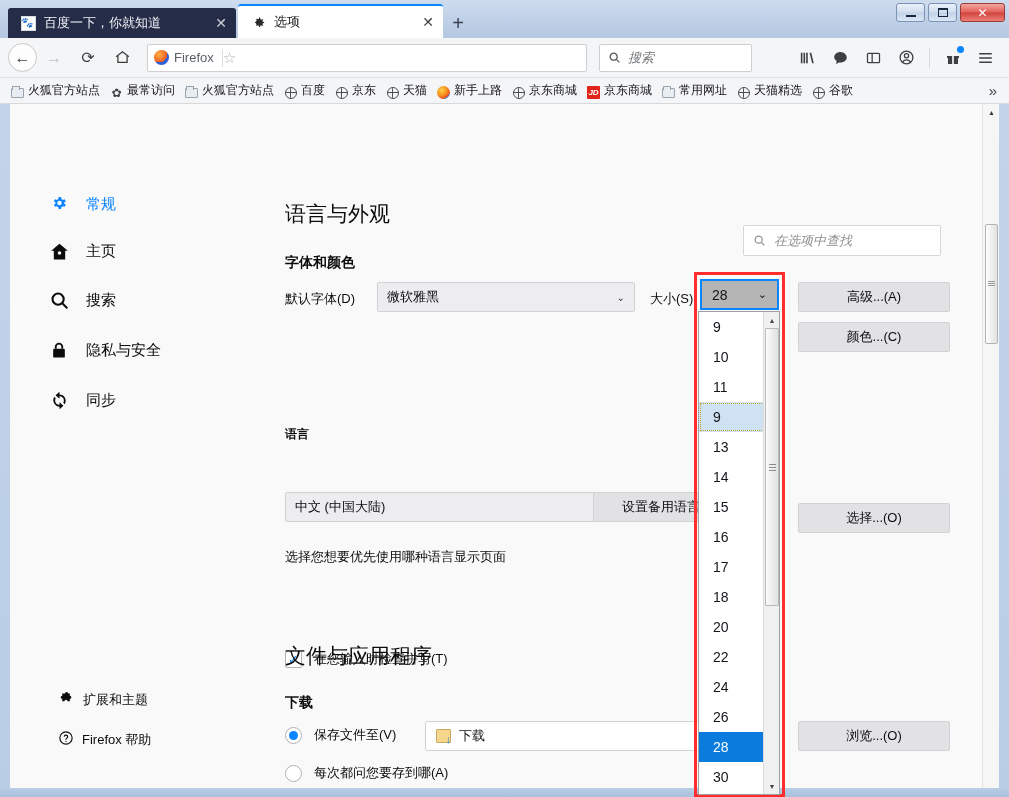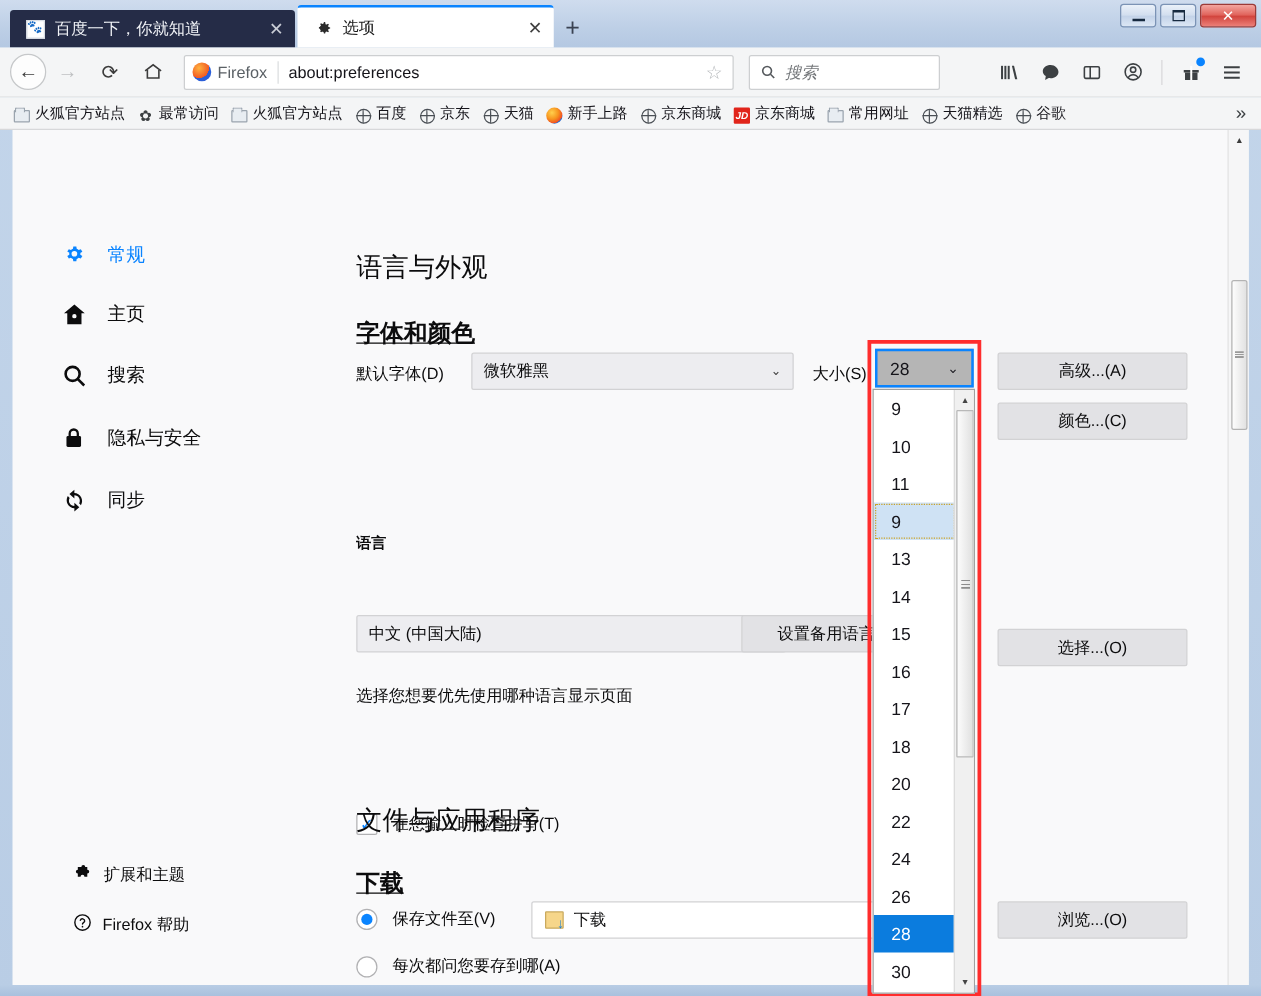--- a/index.html
+++ b/index.html
@@ -237,21 +237,21 @@
   .side-ico { width: 22px; display:flex; align-items:center; justify-content:center; }
   .side-foot {
     position: absolute; left: 48px; display: flex; align-items: center; gap: 8px;
     font-size: 13px; color: #0c0c0d;
   }
 
   
   .main { position: absolute; left: 265px; top: 0; width: 710px; height: 684px; }
   .h1 { font-size: 21px; color: #0c0c0d; font-weight: normal; }
   .h2 { font-size: 12px; color: #0c0c0d; font-weight: bold; }
-  .h3 { font-size: 19px; color: #0c0c0d; font-weight: bold; text-decoration: underline; }
+  .h3 { font-size: 14px; color: #0c0c0d; font-weight: bold; }
   .txt { font-size: 13px; color: #0c0c0d; }
 
   .select {
     height: 30px; background: #ededf0; border: 1px solid #d2d2d4; border-radius: 2px;
     display: flex; align-items: center; padding: 0 9px;
     font-size: 13px; color: #0c0c0d;
   }
   .select .caret { margin-left: auto; font-size: 10px; color: #3c3c3c; }
   .btn {
     height: 30px; background: #e2e2e5; border: 1px solid #d2d2d4; border-radius: 2px;
@@ -389,21 +389,20 @@
         <path d="M3 11l9-7 9 7"></path>
           <path d="M5.5 10v9h13v-9"></path>
       </svg>
     </div>
 
     <div class="urlbar">
       <span class="url-brand">
         <span class="ffox-logo"></span>
         <span>Firefox</span>
       </span>
-      <span class="url-text">about:preferences</span>
       <span class="url-star">☆</span>
     </div>
 
     <div class="searchbar">
       <svg width="13" height="13" viewBox="0 0 24 24" fill="none" stroke="#55595d" stroke-width="2.4">
         <circle cx="10.5" cy="10.5" r="6.5"></circle>
           <path d="M15.5 15.5L21 21"></path>
       </svg>
       <span>搜索</span>
     </div>
@@ -528,20 +527,27 @@
 
   <div class="content">
 
     <div class="content-scroll-track">
       <div class="cs-arrow">▲</div>
       <div class="cs-thumb">
           <i class="cs-grip"></i>
         </div>
     </div>
 
+    <div class="opt-search">
+      <svg width="13" height="13" viewBox="0 0 24 24" fill="none" stroke="#8f9194" stroke-width="2.3">
+        <circle cx="10.5" cy="10.5" r="6.5"></circle>
+          <path d="M15.5 15.5L21 21"></path>
+      </svg>
+      <span>在选项中查找</span>
+    </div>
 
     <div class="sidebar">
 
       <div class="side-item active" style="top:82px">
         <span class="side-ico">
           <svg width="21" height="21" viewBox="0 0 24 24" fill="#0a84ff">
             <path d="M19.4 13.3l1.9-1.1-1.4-2.4-2 .8c-.5-.5-1.1-.9-1.8-1.2l-.3-2.1h-2.8l-.3 2.1c-.7.3-1.3.7-1.8 1.2l-2-.8L7.5 12l1.9 1.1c-.1.3-.1.6-.1.9s0 .6.1.9L7.5 16l1.4 2.4 2-.8c.5.5 1.1.9 1.8 1.2l.3 2.1h2.8l.3-2.1c.7-.3 1.3-.7 1.8-1.2l2 .8 1.4-2.4-1.9-1.1c.1-.3.1-.6.1-.9s0-.6-.1-.9z" transform="translate(-2,-2.6)"></path>
             <circle cx="12" cy="11.4" r="2.6" fill="#f9f9fa"></circle>
           </svg>
         </span>

